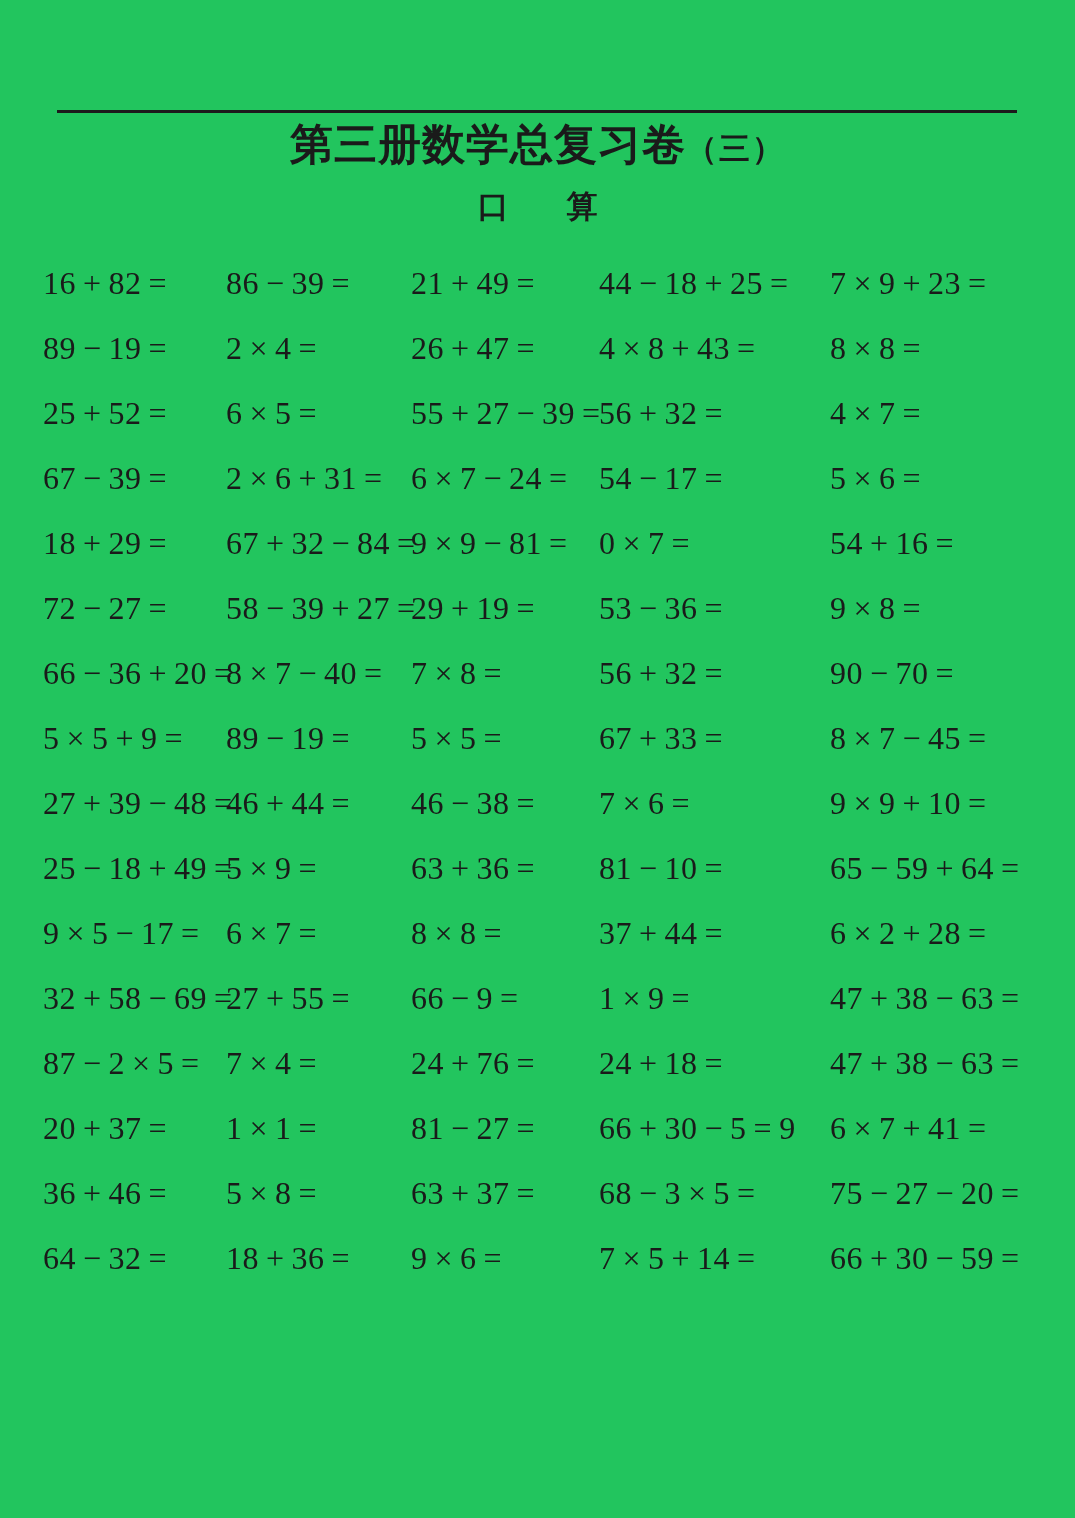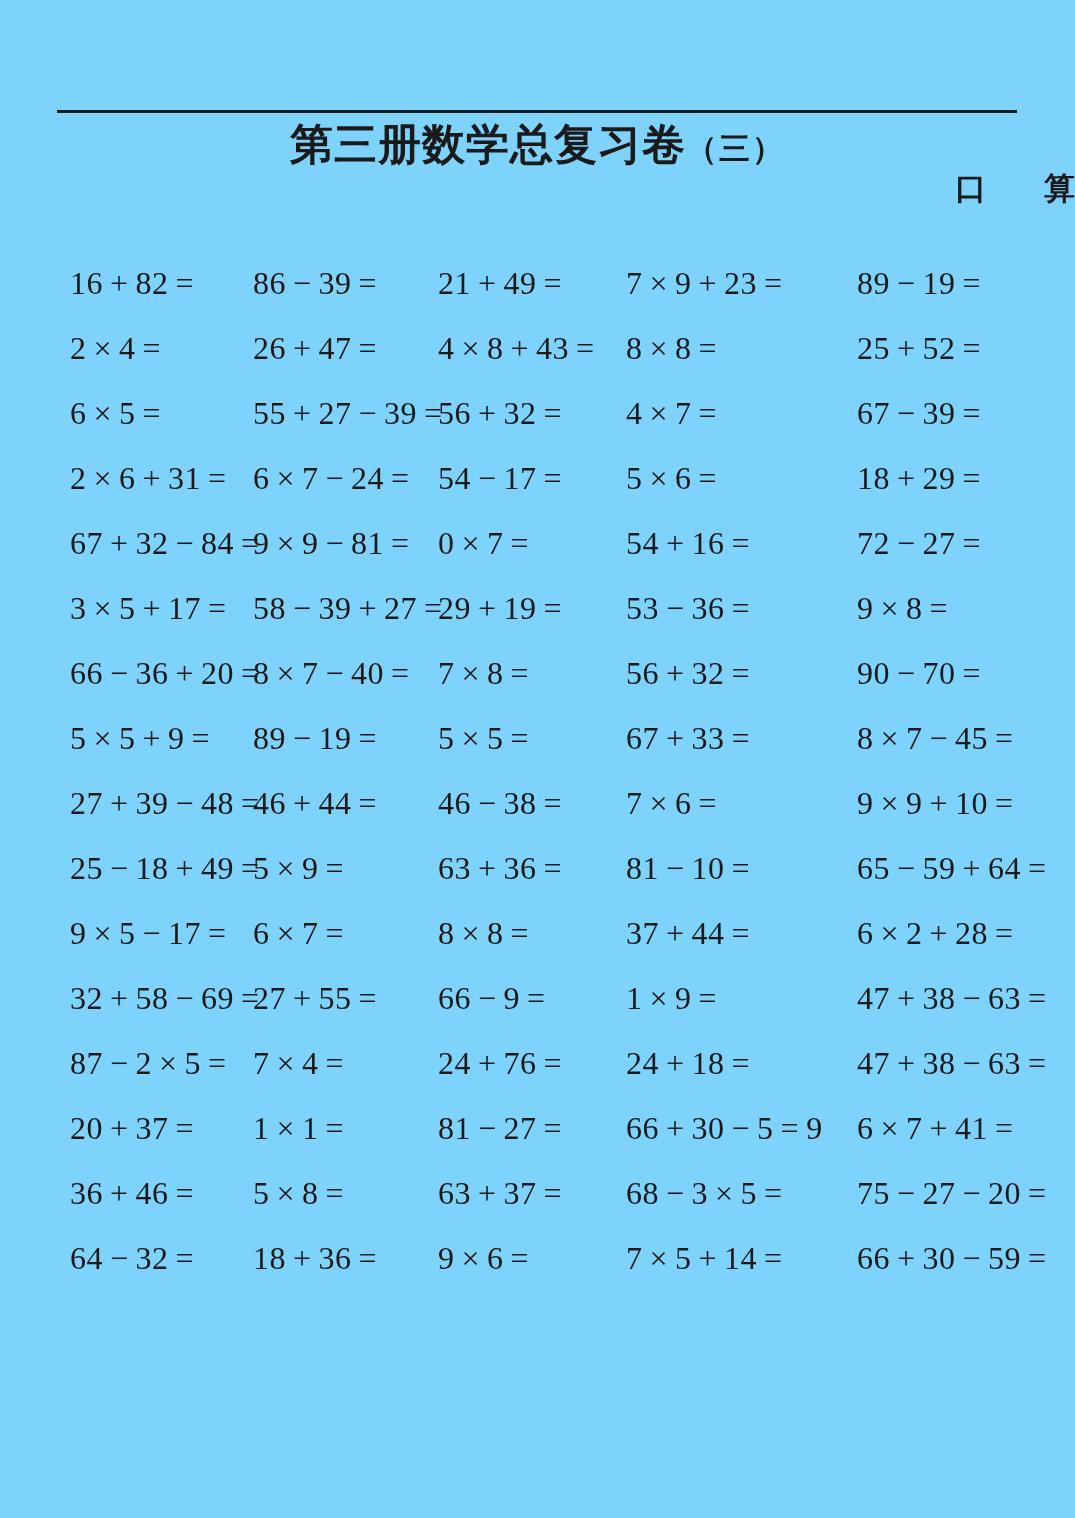--- a/index.html
+++ b/index.html
@@ -4,21 +4,21 @@
 <style>
   html, body {
     margin: 0;
     padding: 0;
     background: #ffffff;
   }
   .page {
     position: relative;
     width: 1075px;
     height: 1518px;
-    background: #7dd3fc;
+    background: #22c55e;
     font-family: "Liberation Serif", serif;
     color: #1a1a1a;
     overflow: hidden;
   }
   .top-rule {
     position: absolute;
     left: 57px;
     top: 110px;
     width: 960px;
     height: 3px;
@@ -38,32 +38,32 @@
     white-space: nowrap;
   }
   .doc-title .title-suffix {
     font-size: 31px;
     font-weight: 700;
     letter-spacing: 2px;
   }
   .doc-subtitle {
     position: absolute;
     left: 0;
-    top: 172px;
+    top: 190px;
     width: 100%;
-    text-align: right;
+    text-align: center;
     font-weight: 700;
     font-size: 31px;
     line-height: 1.1;
     word-spacing: 50px;
     white-space: pre;
   }
   .problems {
     position: absolute;
-    left: 70px;
+    left: 43px;
     top: 250px;
     width: 965px;
     display: grid;
     grid-template-columns: 183px 185px 188px 231px 1fr;
     grid-auto-rows: 65px;
     align-items: center;
   }
   .problem {
     font-family: "Liberation Serif", serif;
     font-size: 32px;
@@ -83,20 +83,21 @@
   <div class="top-rule"></div>
 
   <div class="doc-title"><span>第三册数学总复习卷</span><span class="title-suffix">（三）</span></div>
 
   <div class="doc-subtitle">口 算</div>
 
   <div class="problems">
       <div class="problem">16<span class="op">+</span>82<span class="op">=</span></div>
       <div class="problem">86<span class="op">−</span>39<span class="op">=</span></div>
       <div class="problem">21<span class="op">+</span>49<span class="op">=</span></div>
+      <div class="problem">44<span class="op">−</span>18<span class="op">+</span>25<span class="op">=</span></div>
       <div class="problem">7<span class="op">×</span>9<span class="op">+</span>23<span class="op">=</span></div>
       <div class="problem">89<span class="op">−</span>19<span class="op">=</span></div>
       <div class="problem">2<span class="op">×</span>4<span class="op">=</span></div>
       <div class="problem">26<span class="op">+</span>47<span class="op">=</span></div>
       <div class="problem">4<span class="op">×</span>8<span class="op">+</span>43<span class="op">=</span></div>
       <div class="problem">8<span class="op">×</span>8<span class="op">=</span></div>
       <div class="problem">25<span class="op">+</span>52<span class="op">=</span></div>
       <div class="problem">6<span class="op">×</span>5<span class="op">=</span></div>
       <div class="problem">55<span class="op">+</span>27<span class="op">−</span>39<span class="op">=</span></div>
       <div class="problem">56<span class="op">+</span>32<span class="op">=</span></div>
@@ -105,21 +106,20 @@
       <div class="problem">2<span class="op">×</span>6<span class="op">+</span>31<span class="op">=</span></div>
       <div class="problem">6<span class="op">×</span>7<span class="op">−</span>24<span class="op">=</span></div>
       <div class="problem">54<span class="op">−</span>17<span class="op">=</span></div>
       <div class="problem">5<span class="op">×</span>6<span class="op">=</span></div>
       <div class="problem">18<span class="op">+</span>29<span class="op">=</span></div>
       <div class="problem">67<span class="op">+</span>32<span class="op">−</span>84<span class="op">=</span></div>
       <div class="problem">9<span class="op">×</span>9<span class="op">−</span>81<span class="op">=</span></div>
       <div class="problem">0<span class="op">×</span>7<span class="op">=</span></div>
       <div class="problem">54<span class="op">+</span>16<span class="op">=</span></div>
       <div class="problem">72<span class="op">−</span>27<span class="op">=</span></div>
-      <div class="problem">3<span class="op">×</span>5<span class="op">+</span>17<span class="op">=</span></div>
       <div class="problem">58<span class="op">−</span>39<span class="op">+</span>27<span class="op">=</span></div>
       <div class="problem">29<span class="op">+</span>19<span class="op">=</span></div>
       <div class="problem">53<span class="op">−</span>36<span class="op">=</span></div>
       <div class="problem">9<span class="op">×</span>8<span class="op">=</span></div>
       <div class="problem">66<span class="op">−</span>36<span class="op">+</span>20<span class="op">=</span></div>
       <div class="problem">8<span class="op">×</span>7<span class="op">−</span>40<span class="op">=</span></div>
       <div class="problem">7<span class="op">×</span>8<span class="op">=</span></div>
       <div class="problem">56<span class="op">+</span>32<span class="op">=</span></div>
       <div class="problem">90<span class="op">−</span>70<span class="op">=</span></div>
       <div class="problem">5<span class="op">×</span>5<span class="op">+</span>9<span class="op">=</span></div>

